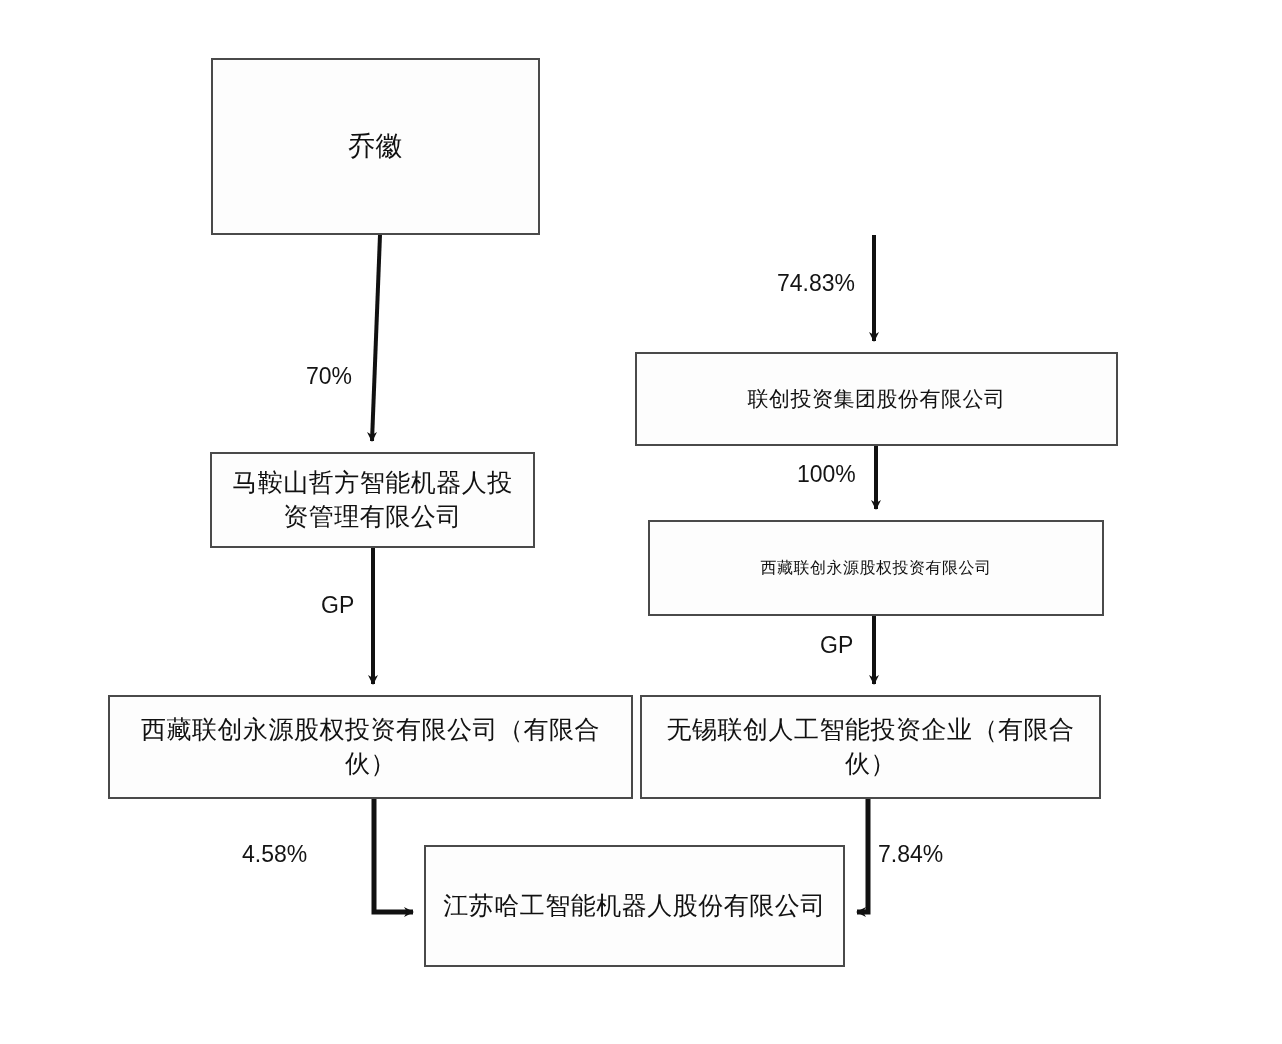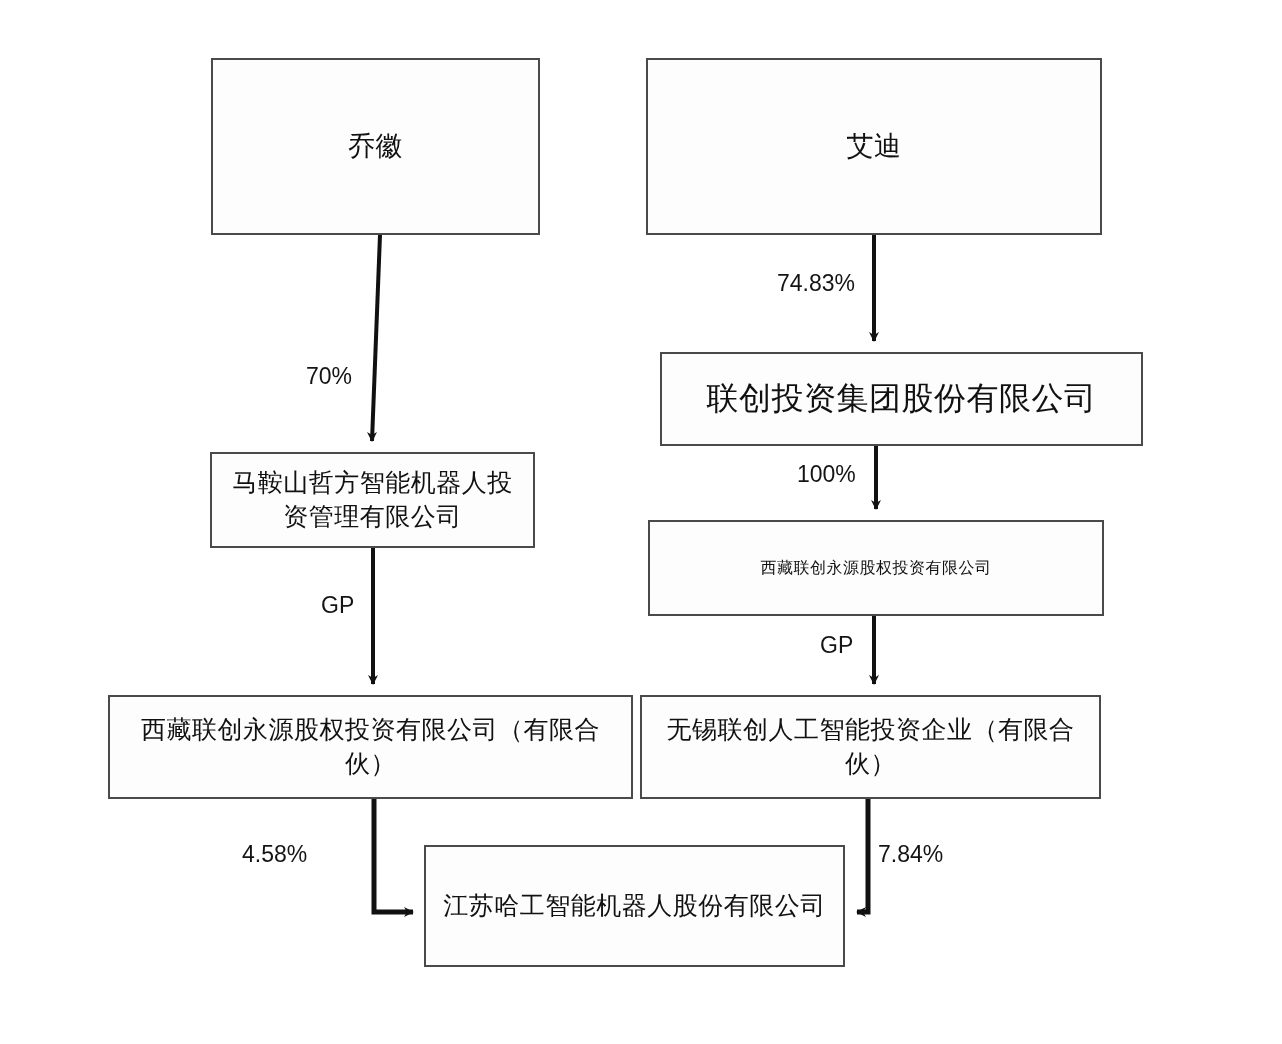--- a/index.html
+++ b/index.html
@@ -34,21 +34,21 @@
   .node .node-label {
     display: block;
     line-height: 1.35;
     padding: 0 6px;
     white-space: pre-line;
   }
 
   
   #node-qiaohui      { left: 211px;  top: 58px;  width: 329px; height: 177px; font-size: 27px; }
   #node-aidi         { left: 646px;  top: 58px;  width: 456px; height: 177px; font-size: 27px; }
-  #node-lianchuang   { left: 660px;  top: 352px; width: 483px; height: 94px;  font-size: 32px; }
+  #node-lianchuang   { left: 635px;  top: 352px; width: 483px; height: 94px;  font-size: 21px; }
   #node-maanshan     { left: 210px;  top: 452px; width: 325px; height: 96px;  font-size: 25px; }
   #node-xizang       { left: 648px;  top: 520px; width: 456px; height: 96px;  font-size: 16px; }
   #node-wuxizhefang  { left: 108px;  top: 695px; width: 525px; height: 104px; font-size: 25px; }
   #node-wuxilianchuang { left: 640px; top: 695px; width: 461px; height: 104px; font-size: 25px; }
   #node-jiangsu      { left: 424px;  top: 845px; width: 421px; height: 122px; font-size: 25px; }
 
   
   #wires {
     position: absolute;
     left: 0;
@@ -105,23 +105,20 @@
 
     <path d="M 374 799 L 374 912 L 413 912" fill="none" stroke="#111111" stroke-width="5" marker-end="url(#arrow-right)"></path>
 
     <path d="M 868 799 L 868 912 L 857 912" fill="none" stroke="#111111" stroke-width="5" marker-end="url(#arrow-left)"></path>
   </svg>
 
   <div class="node" id="node-qiaohui">
     <span class="node-label">乔徽</span>
   </div>
 
-  <div class="node" id="node-aidi">
-    <span class="node-label">艾迪</span>
-  </div>
 
   <div class="node" id="node-lianchuang">
     <span class="node-label">联创投资集团股份有限公司</span>
   </div>
 
   <div class="node" id="node-maanshan">
     <span class="node-label">马鞍山哲方智能机器人投
 资管理有限公司</span>
   </div>
 

